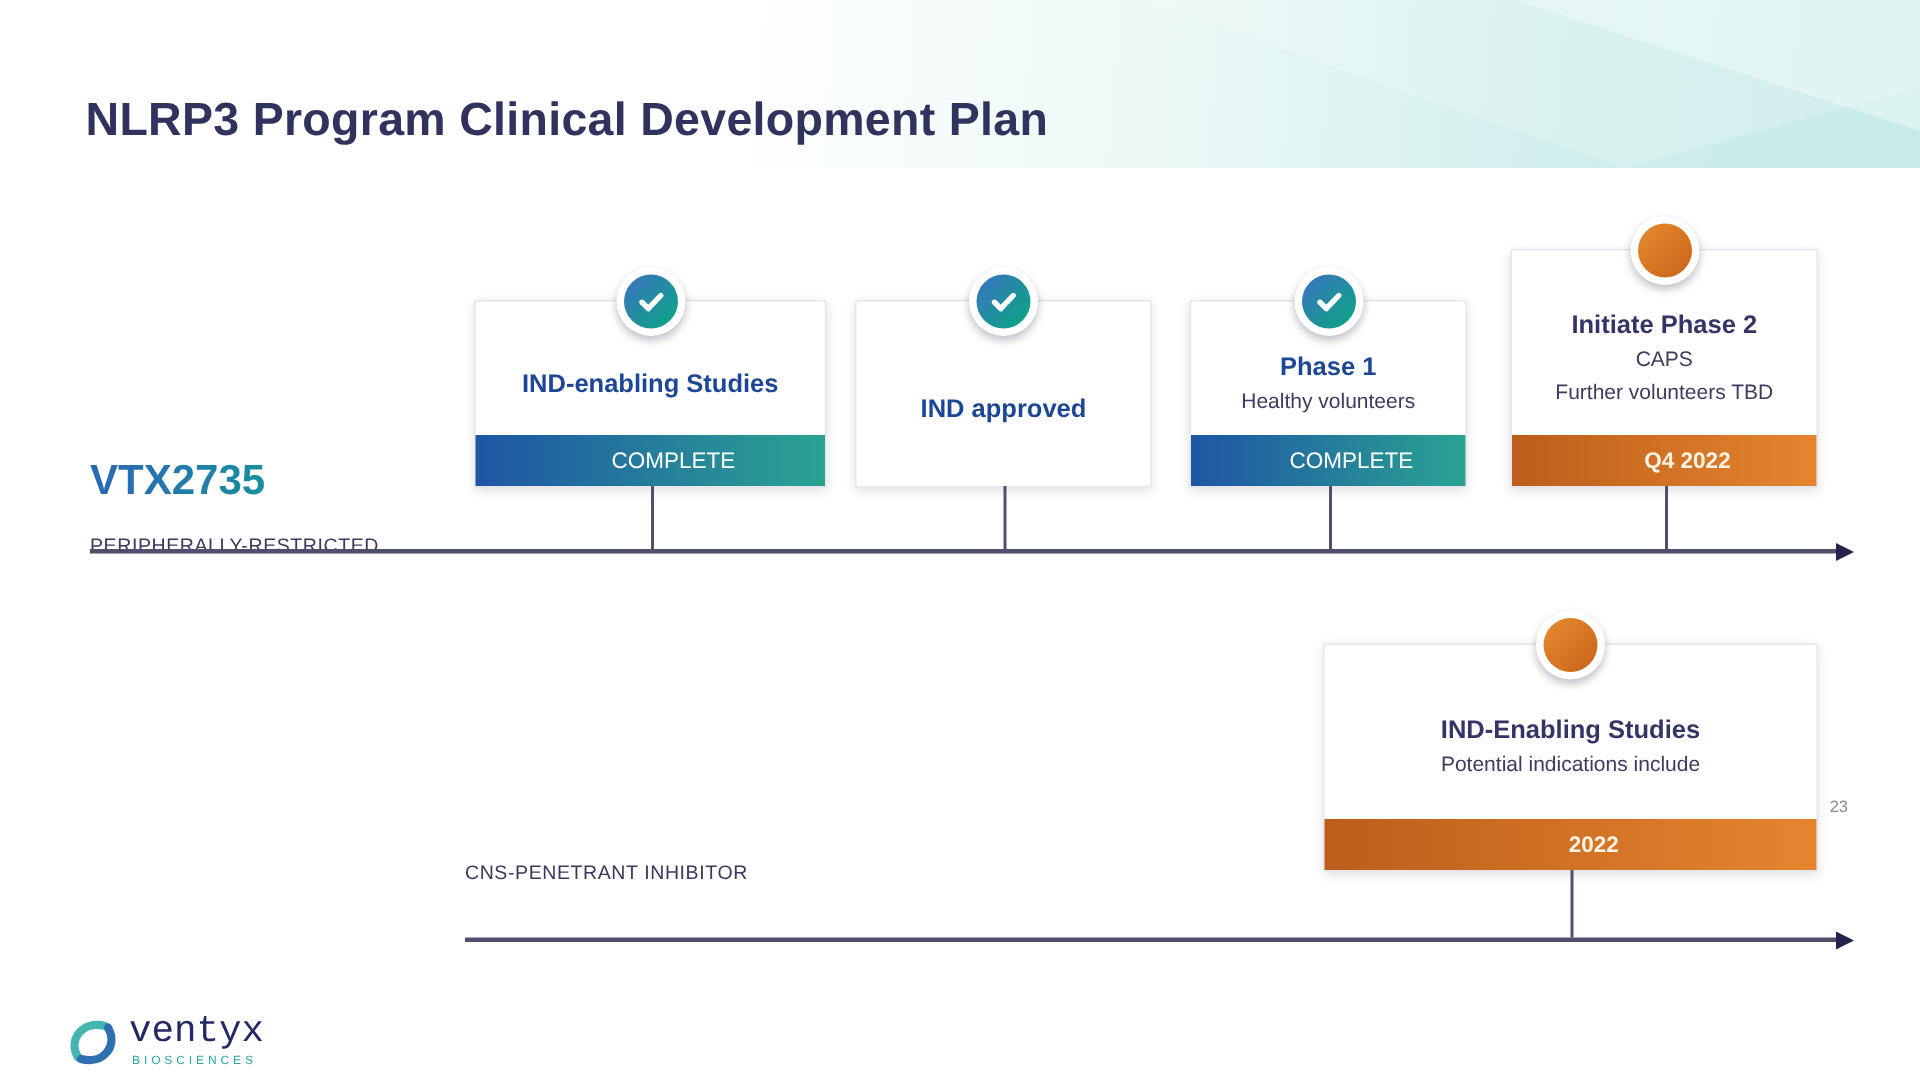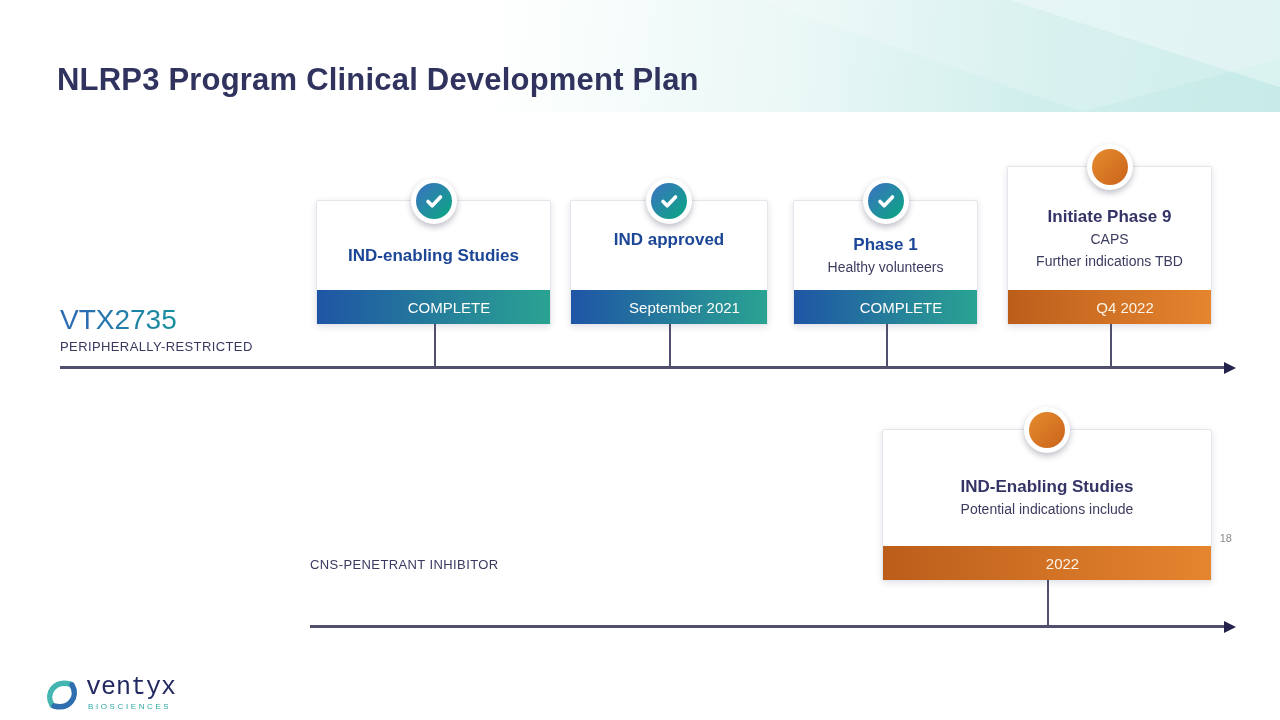--- a/index.html
+++ b/index.html
@@ -13,25 +13,25 @@
   .facet { position:absolute; top:0; }
   .f1 { right:0; width:270px; height:112px; background:rgba(255,255,255,0.35);
         clip-path:polygon(0 0, 100% 78%, 100% 0); }
   .f2 { right:0; width:520px; height:112px; background:rgba(255,255,255,0.18);
         clip-path:polygon(0 0, 62% 100%, 100% 52%, 100% 0); }
 
   .slide-title { position:absolute; left:57px; top:62px; font-size:31px; font-weight:bold;
                  color:#31335f; letter-spacing:0.2px; }
 
   
-  .program-name { font-size:28px; font-weight:normal;
+  .program-name { font-size:28px; font-weight:bold;
                   background:linear-gradient(90deg,#2a6cb3 10%, #0ea193 85%);
                   -webkit-background-clip:text; background-clip:text;
                   -webkit-text-fill-color:transparent; color:#0ea193; }
-  .program-sub { font-size:13px; color:#39395f; letter-spacing:0.4px; margin-top:3px; }
+  .program-sub { font-size:13px; color:#39395f; letter-spacing:0.4px; margin-top:20px; }
   .label-1 { position:absolute; left:60px; top:304px; }
   .label-2 { position:absolute; left:310px; top:554px; }
 
   
   .tl { position:absolute; height:2.5px; background:#50506e; }
   .tl-1 { left:60px;  top:366px; width:1164px; }
   .tl-2 { left:310px; top:625px; width:914px; }
   .tl-arrow { position:absolute; right:-12px; top:-4.5px; width:0; height:0;
               border-left:12px solid #23234d; border-top:6px solid transparent;
               border-bottom:6px solid transparent; }
@@ -40,21 +40,21 @@
   .card { position:absolute; background:#ffffff; border:1px solid #e5e5ec; border-radius:2px;
           box-shadow:0 2px 7px rgba(50,50,90,0.14); display:flex; flex-direction:column; }
   .card-body { flex:1; display:flex; flex-direction:column; justify-content:center;
                align-items:center; text-align:center; padding-top:20px; line-height:22px; }
   .card-title { font-size:17px; font-weight:bold; color:#1c4696; }
   .card-title.navy { color:#343467; }
   .card-line { font-size:14px; color:#3c3c60; }
   .banner { height:34px; display:flex; align-items:center; justify-content:center;
             color:#fdfdfa; font-size:15px;padding-left:31px; }
   .banner.teal   { background:linear-gradient(90deg,#1f55a5 0%, #2aa392 100%); }
-  .banner.orange { background:linear-gradient(90deg,#bc5e1b 0%, #e5852f 100%); color:#faf3e6; }
+  .banner.orange { background:linear-gradient(90deg,#bc5e1b 0%, #e5852f 100%); color:#faf3e6;font-weight:bold; }
 
   
   .badge { position:absolute; top:-23px; left:50%; transform:translateX(-50%);
            width:46px; height:46px; border-radius:50%; background:#ffffff;
            box-shadow:0 3px 6px rgba(40,40,70,0.3); display:flex;
            align-items:center; justify-content:center; }
   .badge-inner { width:36px; height:36px; border-radius:50%; display:flex;
                  align-items:center; justify-content:center; }
   .badge-inner.check  { background:linear-gradient(135deg,#3579ba 15%, #10a089 85%); }
   .badge-inner.circle { background:linear-gradient(135deg,#e1862c 15%, #cd671c 90%); }
@@ -119,21 +119,20 @@
     <div class="badge">
       <div class="badge-inner check">
         <svg width="24" height="24" viewBox="0 0 24 24">
             <path d="M6 12.5l4.2 4.3L18.5 8" fill="none" stroke="#ffffff" stroke-width="3.6" stroke-linecap="round" stroke-linejoin="round"></path>
           </svg>
       </div>
     </div>
     <div class="card-body">
       <div class="card-title">IND approved</div>
     </div>
-    <div class="banner teal">September 2021</div>
     <div class="connector"></div>
   </div>
 
   <div class="card c3">
     <div class="badge">
       <div class="badge-inner check">
         <svg width="24" height="24" viewBox="0 0 24 24">
             <path d="M6 12.5l4.2 4.3L18.5 8" fill="none" stroke="#ffffff" stroke-width="3.6" stroke-linecap="round" stroke-linejoin="round"></path>
           </svg>
       </div>
@@ -144,23 +143,23 @@
     </div>
     <div class="banner teal">COMPLETE</div>
     <div class="connector"></div>
   </div>
 
   <div class="card c4">
     <div class="badge">
       <div class="badge-inner circle"></div>
     </div>
     <div class="card-body">
-      <div class="card-title navy">Initiate Phase 9</div>
+      <div class="card-title navy">Initiate Phase 2</div>
       <div class="card-line">CAPS</div>
-      <div class="card-line">Further indications TBD</div>
+      <div class="card-line">Further volunteers TBD</div>
     </div>
     <div class="banner orange">Q4 2022</div>
     <div class="connector"></div>
   </div>
 
   <div class="label-2">
     <div class="program-sub">CNS-PENETRANT INHIBITOR</div>
   </div>
 
   <div class="tl tl-2">
@@ -183,15 +182,15 @@
     <svg width="36" height="38" viewBox="0 0 36 38">
       <path d="M8 29 C 1 17, 11 4, 26 8" fill="none" stroke="#44b5b0" stroke-width="5.5" stroke-linecap="round"></path>
       <path d="M28 9 C 35 21, 25 34, 10 30" fill="none" stroke="#2f6fb0" stroke-width="5.5" stroke-linecap="round"></path>
     </svg>
     <div class="logo-text">
       <div class="logo-word">ventyx</div>
       <div class="logo-sub">BIOSCIENCES</div>
     </div>
   </div>
 
-  <div class="page-num">18</div>
+  <div class="page-num">23</div>
 
 </div>
 
 </body></html>

